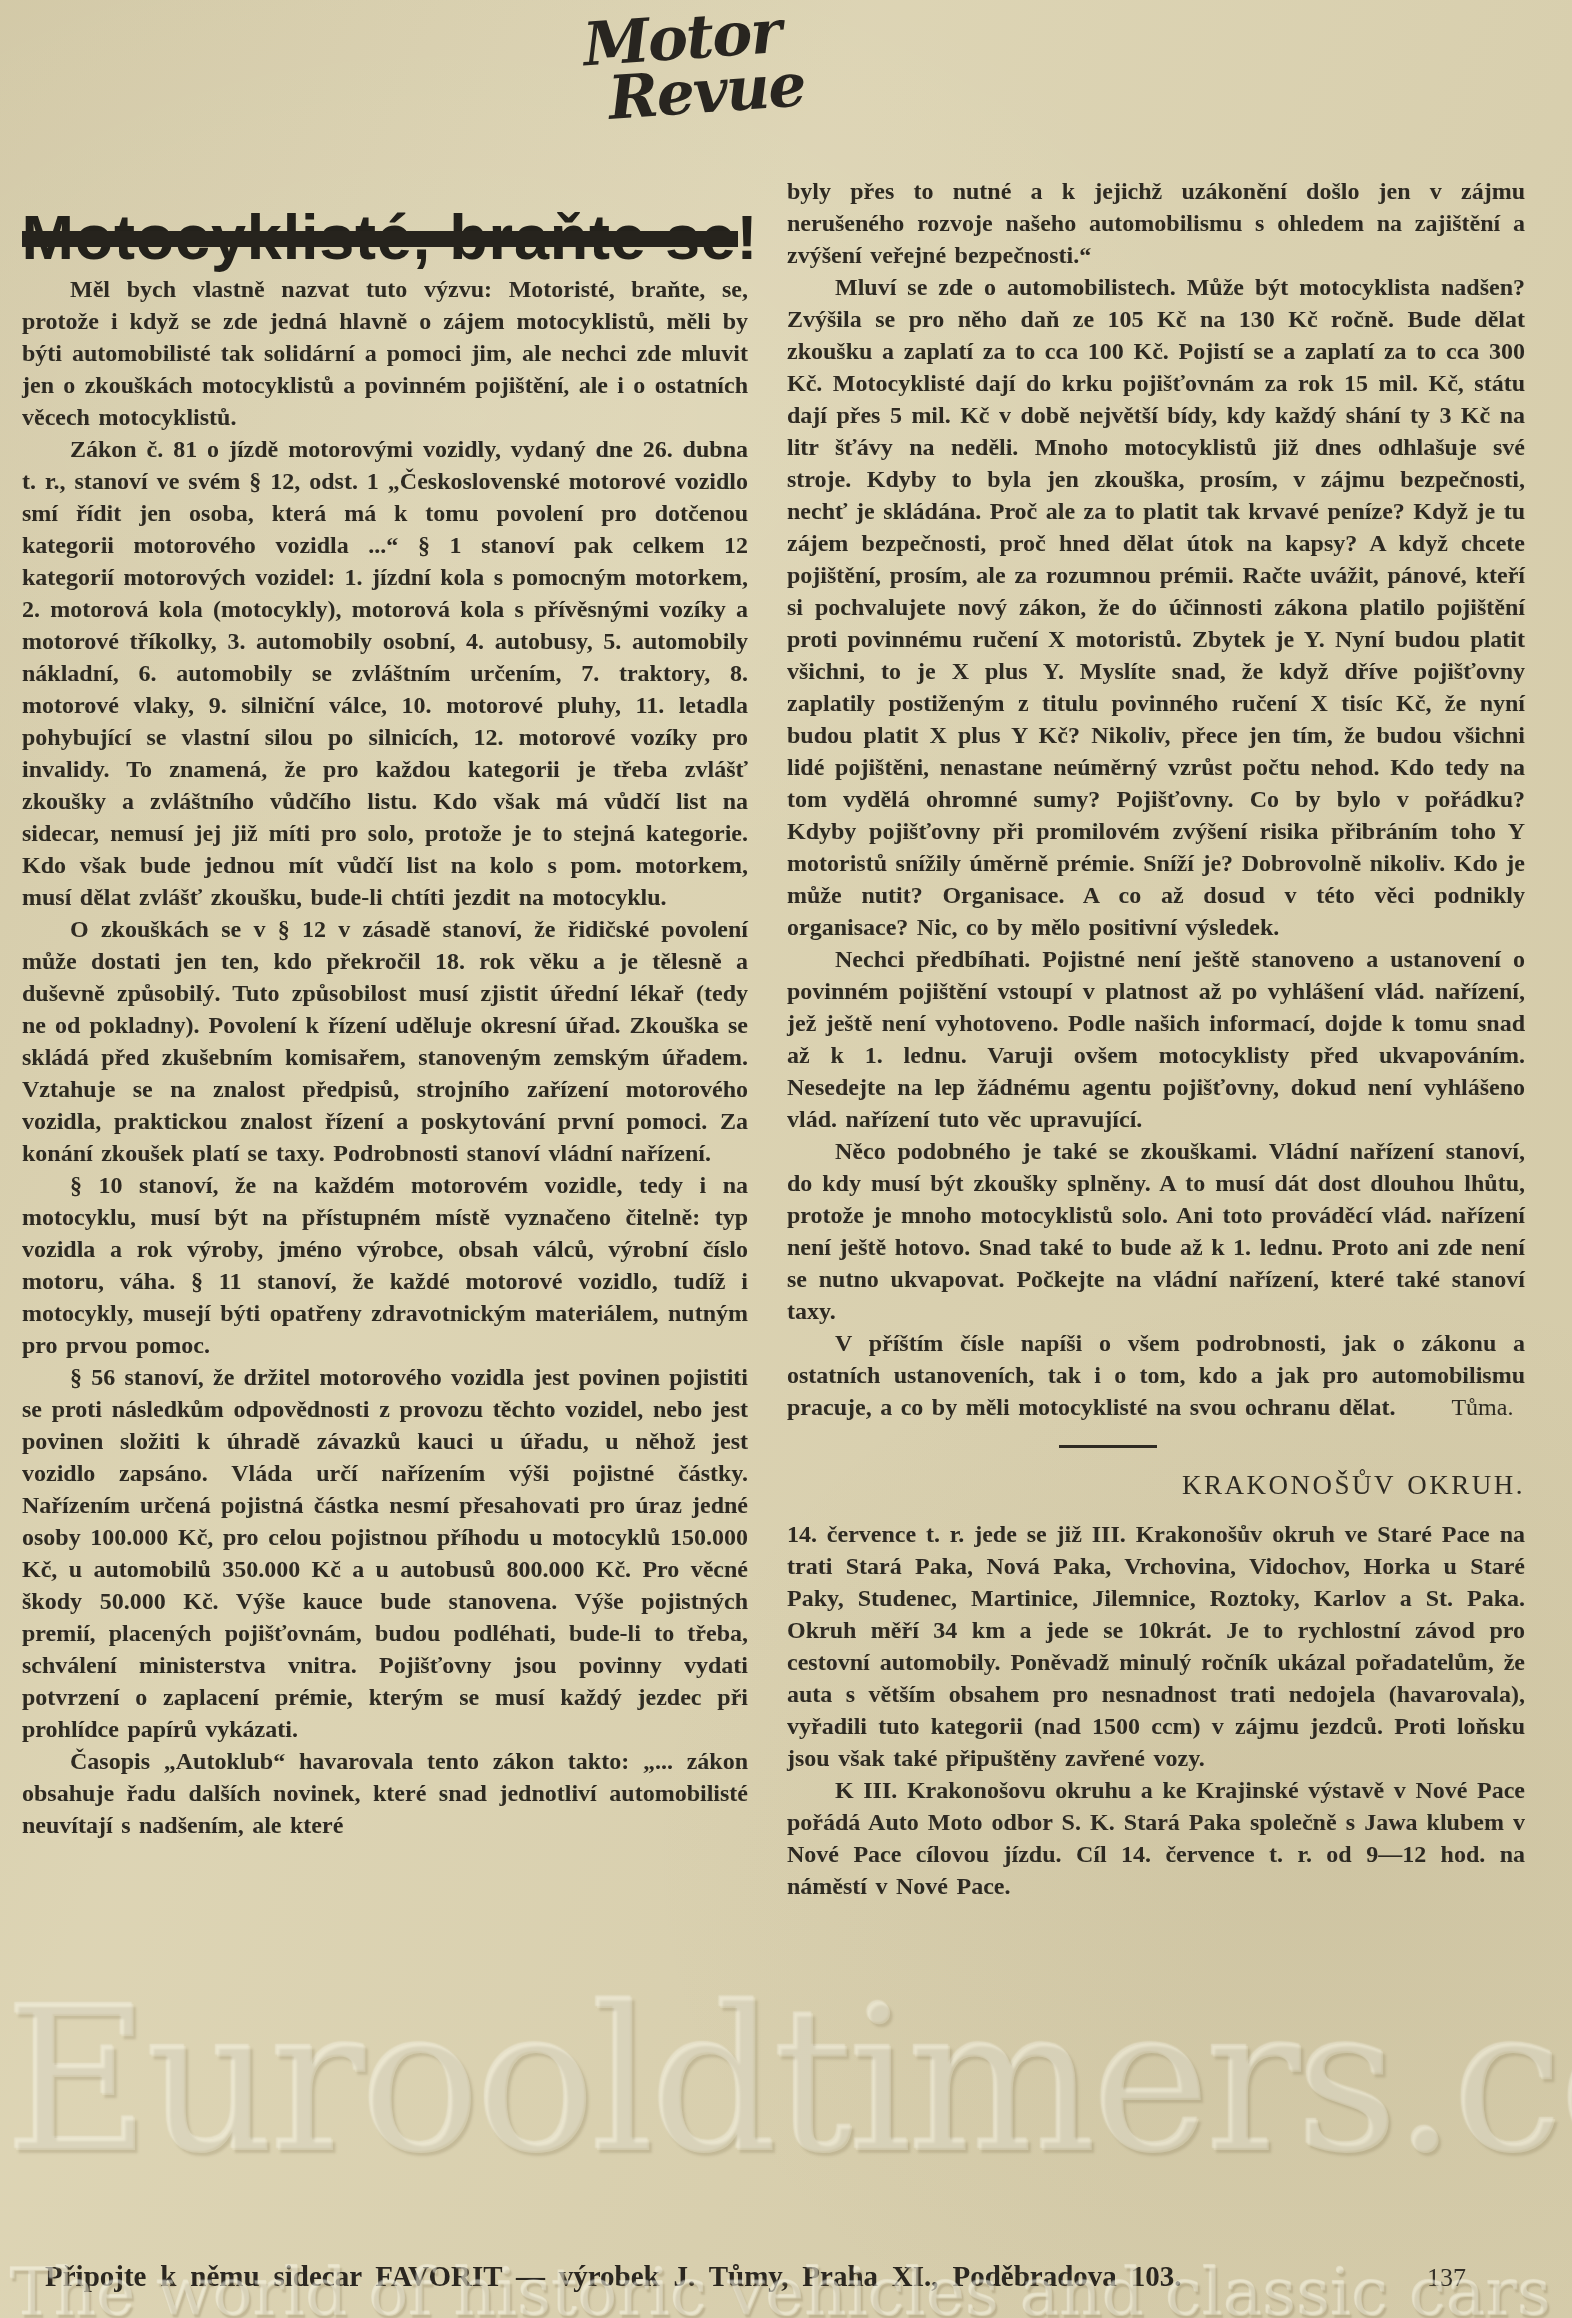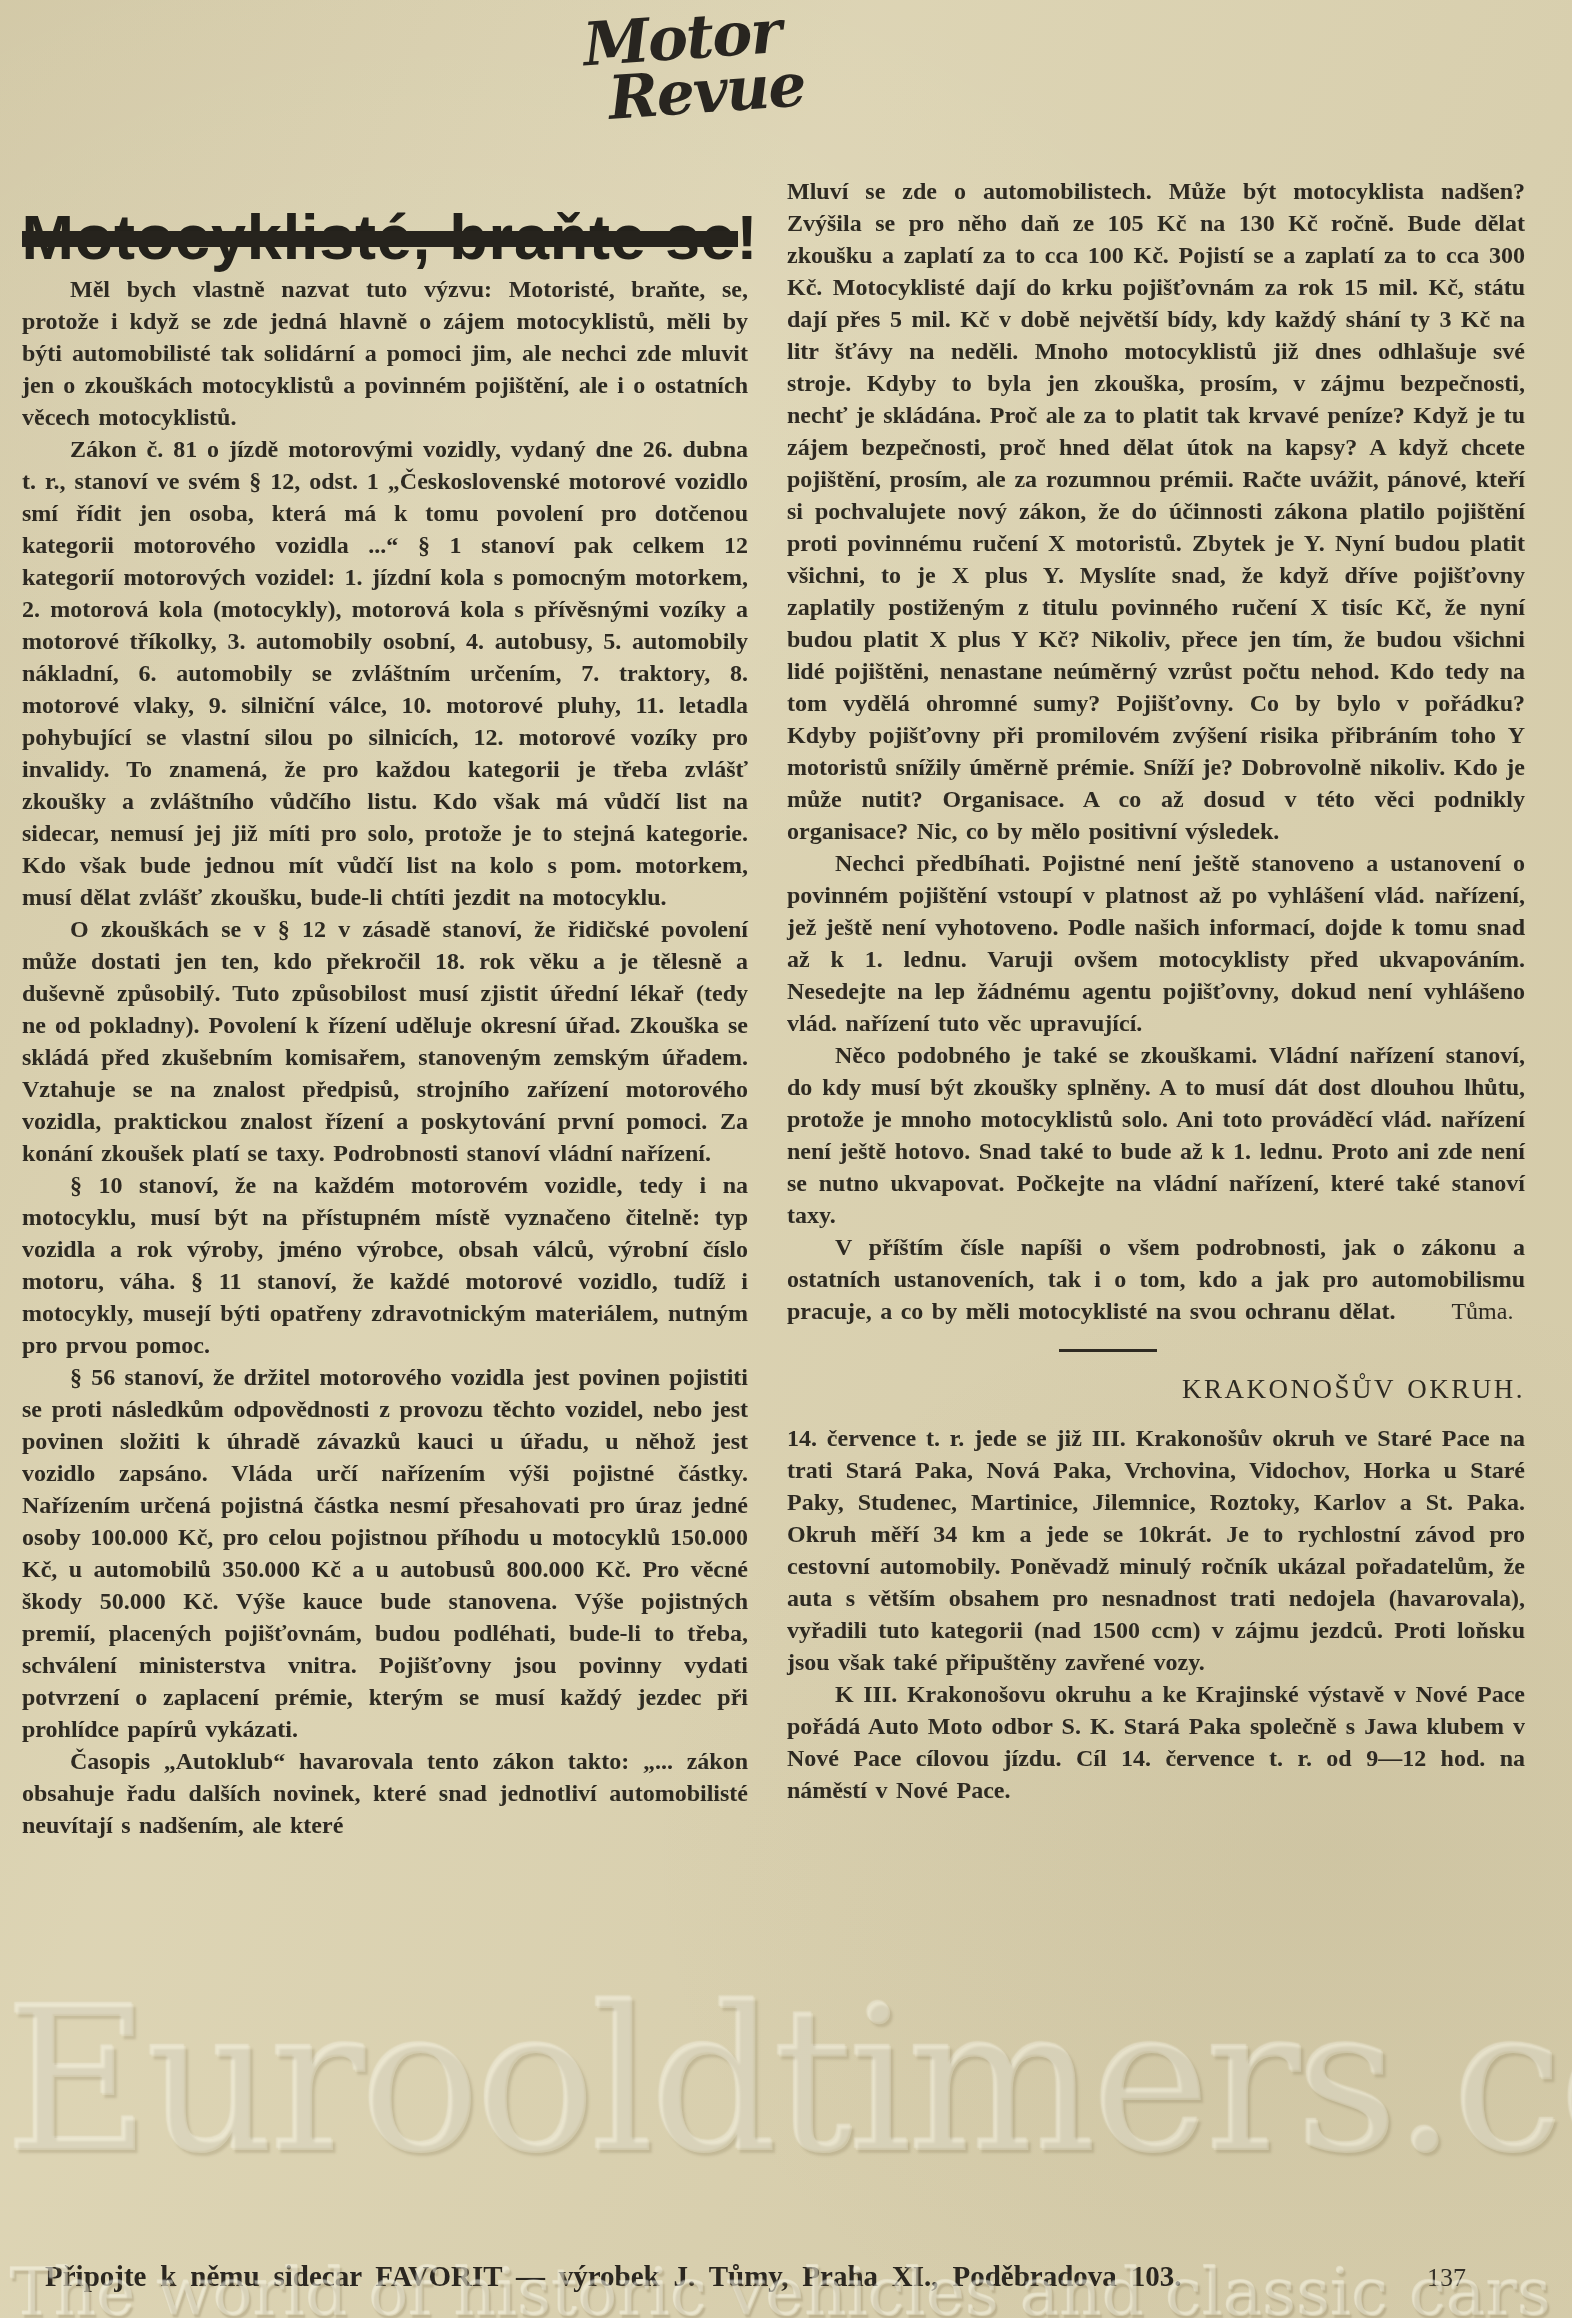--- a/index.html
+++ b/index.html
@@ -108,20 +108,21 @@
         <p class="para">Zákon č. 81 o jízdě motorovými vozidly, vydaný dne 26. dubna t. r., stanoví ve svém § 12, odst. 1 „Československé motorové vozidlo smí řídit jen osoba, která má k tomu povolení pro dotčenou kategorii motorového vozidla ...“ § 1 stanoví pak celkem 12 kategorií motorových vozidel: 1. jízdní kola s pomocným motorkem, 2. motorová kola (motocykly), motorová kola s přívěsnými vozíky a motorové tříkolky, 3. automobily osobní, 4. autobusy, 5. automobily nákladní, 6. automobily se zvláštním určením, 7. traktory, 8. motorové vlaky, 9. silniční válce, 10. motorové pluhy, 11. letadla pohybující se vlastní silou po silnicích, 12. motorové vozíky pro invalidy. To znamená, že pro každou kategorii je třeba zvlášť zkoušky a zvláštního vůdčího listu. Kdo však má vůdčí list na sidecar, nemusí jej již míti pro solo, protože je to stejná kategorie. Kdo však bude jednou mít vůdčí list na kolo s pom. motorkem, musí dělat zvlášť zkoušku, bude-li chtíti jezdit na motocyklu.</p>
         <p class="para">O zkouškách se v § 12 v zásadě stanoví, že řidičské povolení může dostati jen ten, kdo překročil 18. rok věku a je tělesně a duševně způsobilý. Tuto způsobilost musí zjistit úřední lékař (tedy ne od pokladny). Povolení k řízení uděluje okresní úřad. Zkouška se skládá před zkušebním komisařem, stanoveným zemským úřadem. Vztahuje se na znalost předpisů, strojního zařízení motorového vozidla, praktickou znalost řízení a poskytování první pomoci. Za konání zkoušek platí se taxy. Podrobnosti stanoví vládní nařízení.</p>
         <p class="para">§ 10 stanoví, že na každém motorovém vozidle, tedy i na motocyklu, musí být na přístupném místě vyznačeno čitelně: typ vozidla a rok výroby, jméno výrobce, obsah válců, výrobní číslo motoru, váha. § 11 stanoví, že každé motorové vozidlo, tudíž i motocykly, musejí býti opatřeny zdravotnickým materiálem, nutným pro prvou pomoc.</p>
         <p class="para">§ 56 stanoví, že držitel motorového vozidla jest povinen pojistiti se proti následkům odpovědnosti z provozu těchto vozidel, nebo jest povinen složiti k úhradě závazků kauci u úřadu, u něhož jest vozidlo zapsáno. Vláda určí nařízením výši pojistné částky. Nařízením určená pojistná částka nesmí přesahovati pro úraz jedné osoby 100.000 Kč, pro celou pojistnou příhodu u motocyklů 150.000 Kč, u automobilů 350.000 Kč a u autobusů 800.000 Kč. Pro věcné škody 50.000 Kč. Výše kauce bude stanovena. Výše pojistných premií, placených pojišťovnám, budou podléhati, bude-li to třeba, schválení ministerstva vnitra. Pojišťovny jsou povinny vydati potvrzení o zaplacení prémie, kterým se musí každý jezdec při prohlídce papírů vykázati.</p>
         <p class="para">Časopis „Autoklub“ havarovala tento zákon takto: „... zákon obsahuje řadu dalších novinek, které snad jednotliví automobilisté neuvítají s nadšením, ale které</p>
       </div>
   </div>
 
   <div class="col right-col">
     <div class="body-paras">
+        <p class="para">byly přes to nutné a k jejichž uzákonění došlo jen v zájmu nerušeného rozvoje našeho automobilismu s ohledem na zajištění a zvýšení veřejné bezpečnosti.“</p>
         <p class="para">Mluví se zde o automobilistech. Může být motocyklista nadšen? Zvýšila se pro něho daň ze 105 Kč na 130 Kč ročně. Bude dělat zkoušku a zaplatí za to cca 100 Kč. Pojistí se a zaplatí za to cca 300 Kč. Motocyklisté dají do krku pojišťovnám za rok 15 mil. Kč, státu dají přes 5 mil. Kč v době největší bídy, kdy každý shání ty 3 Kč na litr šťávy na neděli. Mnoho motocyklistů již dnes odhlašuje své stroje. Kdyby to byla jen zkouška, prosím, v zájmu bezpečnosti, nechť je skládána. Proč ale za to platit tak krvavé peníze? Když je tu zájem bezpečnosti, proč hned dělat útok na kapsy? A když chcete pojištění, prosím, ale za rozumnou prémii. Račte uvážit, pánové, kteří si pochvalujete nový zákon, že do účinnosti zákona platilo pojištění proti povinnému ručení X motoristů. Zbytek je Y. Nyní budou platit všichni, to je X plus Y. Myslíte snad, že když dříve pojišťovny zaplatily postiženým z titulu povinného ručení X tisíc Kč, že nyní budou platit X plus Y Kč? Nikoliv, přece jen tím, že budou všichni lidé pojištěni, nenastane neúměrný vzrůst počtu nehod. Kdo tedy na tom vydělá ohromné sumy? Pojišťovny. Co by bylo v pořádku? Kdyby pojišťovny při promilovém zvýšení risika přibráním toho Y motoristů snížily úměrně prémie. Sníží je? Dobrovolně nikoliv. Kdo je může nutit? Organisace. A co až dosud v této věci podnikly organisace? Nic, co by mělo positivní výsledek.</p>
         <p class="para">Nechci předbíhati. Pojistné není ještě stanoveno a ustanovení o povinném pojištění vstoupí v platnost až po vyhlášení vlád. nařízení, jež ještě není vyhotoveno. Podle našich informací, dojde k tomu snad až k 1. lednu. Varuji ovšem motocyklisty před ukvapováním. Nesedejte na lep žádnému agentu pojišťovny, dokud není vyhlášeno vlád. nařízení tuto věc upravující.</p>
         <p class="para">Něco podobného je také se zkouškami. Vládní nařízení stanoví, do kdy musí být zkoušky splněny. A to musí dát dost dlouhou lhůtu, protože je mnoho motocyklistů solo. Ani toto prováděcí vlád. nařízení není ještě hotovo. Snad také to bude až k 1. lednu. Proto ani zde není se nutno ukvapovat. Počkejte na vládní nařízení, které také stanoví taxy.</p>
         <p class="para">V příštím čísle napíši o všem podrobnosti, jak o zákonu a ostatních ustanoveních, tak i o tom, kdo a jak pro automobilismu pracuje, a co by měli motocyklisté na svou ochranu dělat.</p>
       </div>
     <div class="signature">Tůma.</div>
     <div class="divider"></div>
     <h2 class="section-heading">KRAKONOŠŮV OKRUH.</h2>
     <div class="body-paras race-paras">
         <p class="para">14. července t. r. jede se již III. Krakonošův okruh ve Staré Pace na trati Stará Paka, Nová Paka, Vrchovina, Vidochov, Horka u Staré Paky, Studenec, Martinice, Jilemnice, Roztoky, Karlov a St. Paka. Okruh měří 34 km a jede se 10krát. Je to rychlostní závod pro cestovní automobily. Poněvadž minulý ročník ukázal pořadatelům, že auta s větším obsahem pro nesnadnost trati nedojela (havarovala), vyřadili tuto kategorii (nad 1500 ccm) v zájmu jezdců. Proti loňsku jsou však také připuštěny zavřené vozy.</p>

